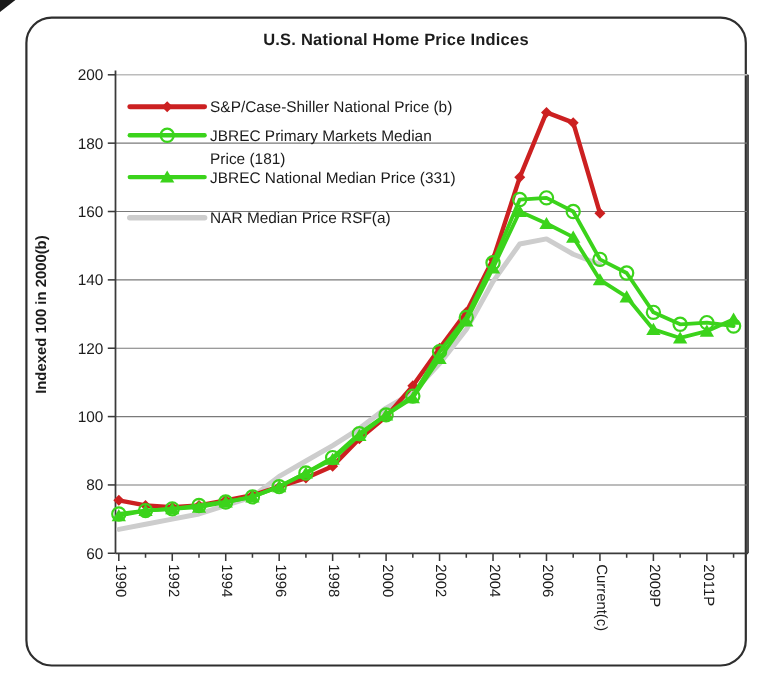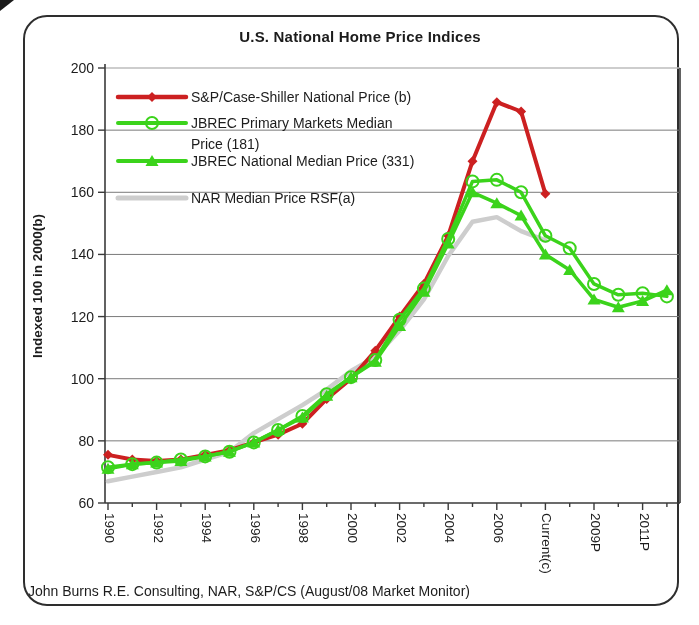--- a/index.html
+++ b/index.html
@@ -163,14 +163,13 @@
       <line x1="118" y1="123" x2="186" y2="123" stroke="#3bd31b" stroke-width="4" stroke-linecap="round"></line>
       <circle cx="152" cy="123" r="6" fill="none" stroke="#3bd31b" stroke-width="2"></circle>
       <text fill="#1c1c1c" font-size="14px" font-family="&quot;Liberation Sans&quot;,&quot;DejaVu Sans&quot;,sans-serif" x="191" y="128">JBREC Primary Markets Median</text>
       <text fill="#1c1c1c" font-size="14px" font-family="&quot;Liberation Sans&quot;,&quot;DejaVu Sans&quot;,sans-serif" x="191" y="149">Price (181)</text>
       <line x1="118" y1="161" x2="186" y2="161" stroke="#3bd31b" stroke-width="4" stroke-linecap="round"></line>
       <path d="M 152 155 L 158.5 166 L 145.5 166 Z" fill="#3bd31b"></path>
       <text fill="#1c1c1c" font-size="14px" font-family="&quot;Liberation Sans&quot;,&quot;DejaVu Sans&quot;,sans-serif" x="191" y="166">JBREC National Median Price (331)</text>
       <line x1="118" y1="198" x2="186" y2="198" stroke="#cdcdcd" stroke-width="5" stroke-linecap="round"></line>
       <text fill="#1c1c1c" font-size="14px" font-family="&quot;Liberation Sans&quot;,&quot;DejaVu Sans&quot;,sans-serif" x="191" y="203">NAR Median Price RSF(a)</text>
     </svg>
-  <div class="caption">John Burns R.E. Consulting, NAR, S&amp;P/CS (August/08 Market Monitor)</div>
 </div>
 
 </body></html>

